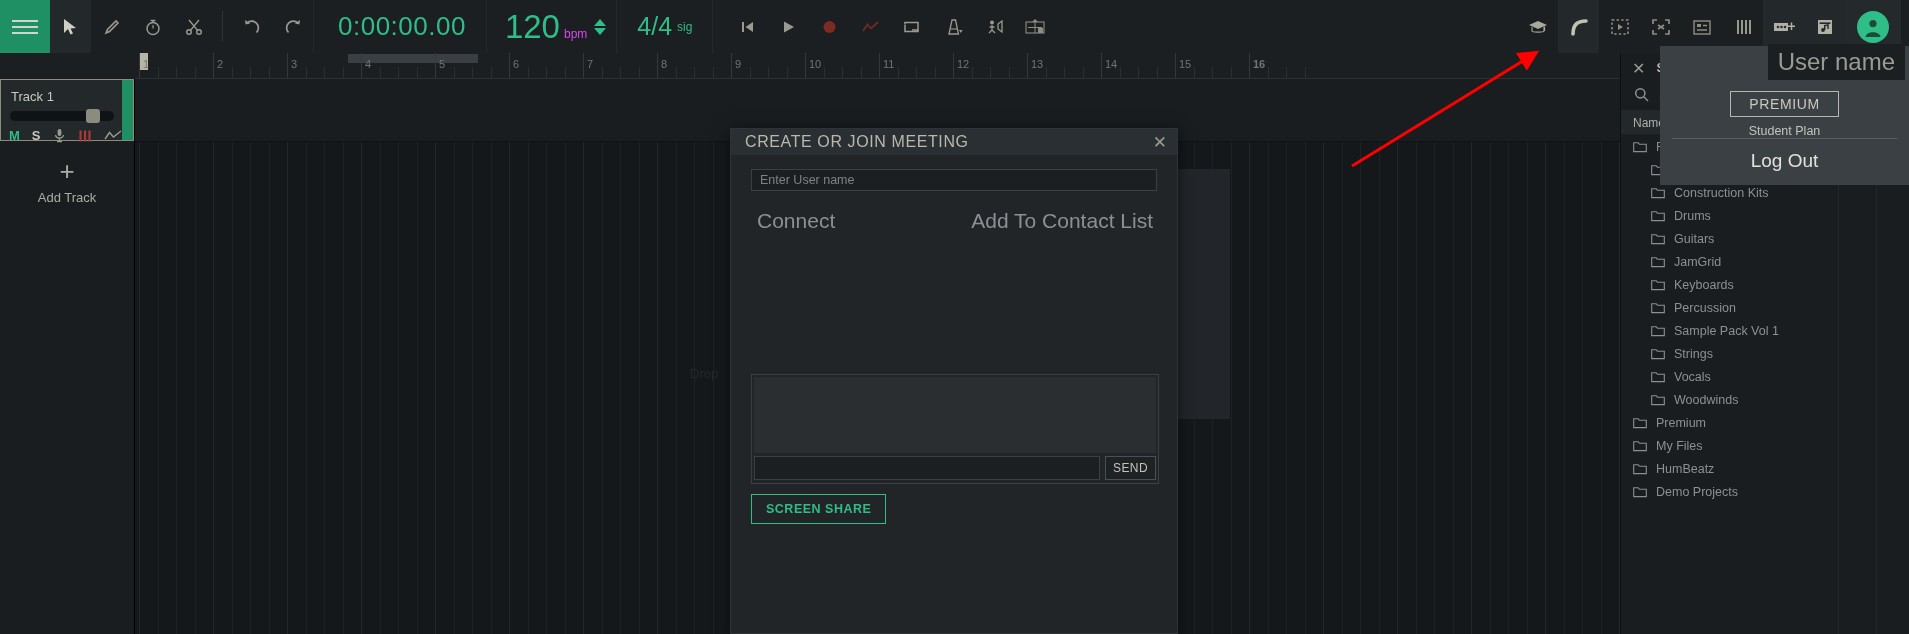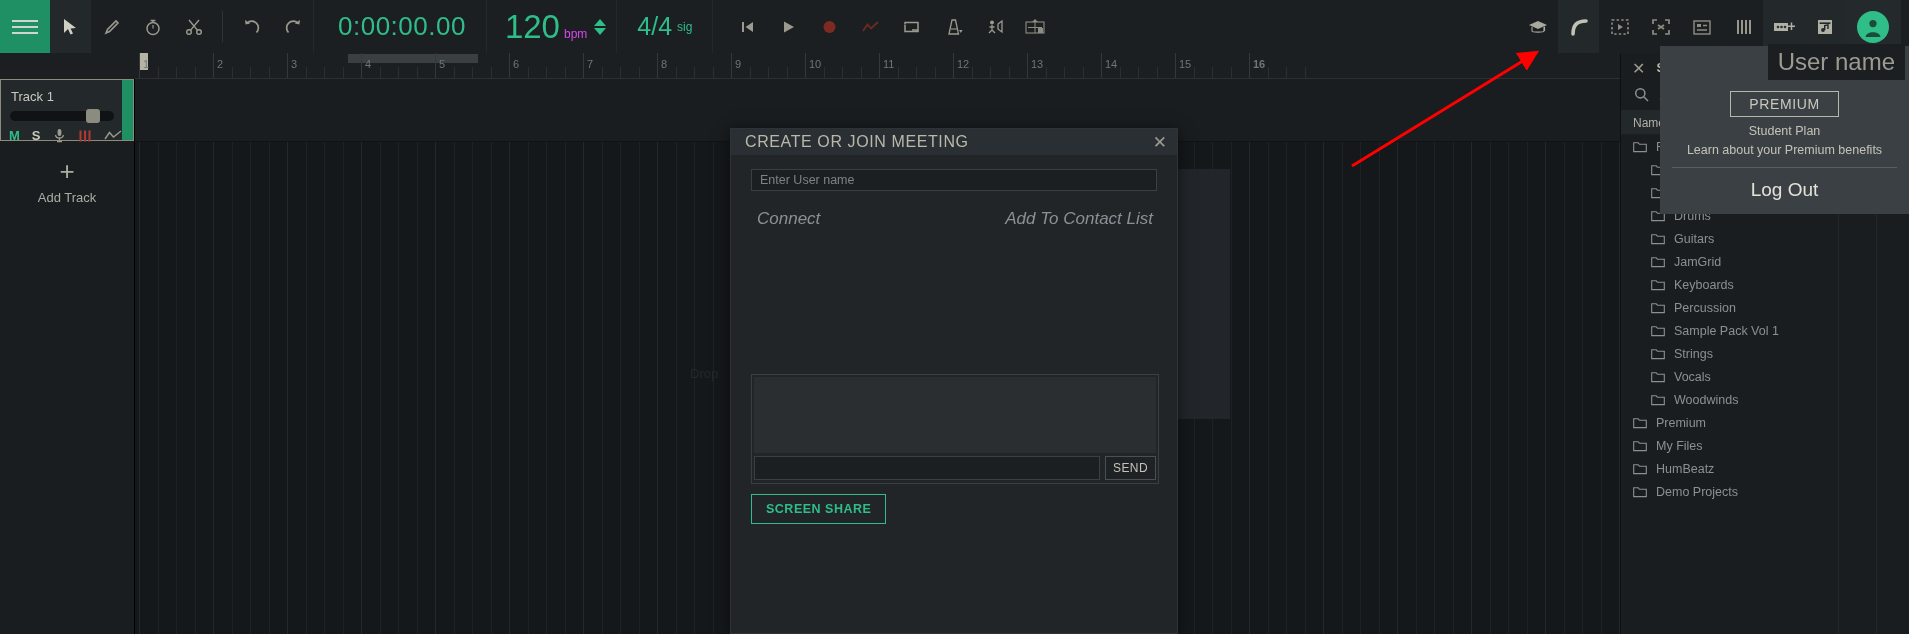--- a/index.html
+++ b/index.html
@@ -72,21 +72,21 @@
 
   
   .modal{ position:absolute; left:730px; top:128px; width:448px; height:506px; background:#212528; border:1px solid #2e3337; box-shadow:0 2px 14px rgba(0,0,0,.55); }
   .modal .mhead{ height:26px; background:#2a2f33; display:flex; align-items:center; justify-content:space-between; padding:0 10px 0 14px; }
   .modal .mtitle{ font-size:16px; letter-spacing:.6px; font-weight:normal; color:#b9b9ab; }
   .modal .mclose{ font-size:17px; color:#9a9a90; line-height:1; }
   .modal .mbody{ padding:14px 20px 0 20px; }
   .uinput{ width:100%; height:22px; background:#1b1f22; border:1px solid #3a3f43; color:#8d9297; font-size:12.5px; padding:0 8px; outline:none; }
   .uinput::placeholder{ color:#7d8287; }
   .mactions{ display:flex; justify-content:space-between; margin-top:18px; padding:0 4px 0 6px;}
-  .mactions span{ font-size:17px; color:#8b9096;font-style:italic; }
+  .mactions span{ font-size:21px; color:#8b9096; }
   .chatwrap{ position:absolute; left:20px; top:245px; width:408px; height:110px; border:1px solid #3a3f43; padding:2px;}
   .chatlog{ height:76px; background:#2a2e31; }
   .chatrow{ display:flex; margin-top:3px; }
   .chatinput{ flex:1 1 auto; height:24px; background:#1b1f22; border:1px solid #3a3f43; outline:none; color:#c0c0b5; font-size:12px; padding:0 6px;}
   .sendbtn{ width:51px; height:24px; margin-left:5px; background:#1e2225; border:1px solid #4a4f53; color:#c3c3b8; font-size:12px; letter-spacing:.4px; cursor:pointer;}
   .sharebtn{ position:absolute; left:20px; top:365px; background:transparent; border:1px solid #2fbd88; color:#2fbd88; font-size:12.5px; font-weight:bold; letter-spacing:.5px; padding:7px 14px; cursor:pointer;}
 
   
   .sound{ position:absolute; right:0; top:53px; width:289px; height:581px; background:#191d20; border-left:1px solid #0d0f11; }
   .shead{ height:30px; display:flex; align-items:center; gap:11px; padding-left:11px; }
@@ -704,21 +704,20 @@
         </div>
       </div>
     <div class="sdiv" style="right:70px;"></div>
     <div class="sdiv" style="right:32px;"></div>
   </div>
 
   <div class="userdd">
     <div class="ddhi">Hi,</div>
     <div><span class="ddprem">PREMIUM</span></div>
     <div class="ddplan">Student Plan</div>
-    <div class="ddlearn">Learn about your Premium benefits</div>
     <div class="ddsep"></div>
     <div class="ddlogout">Log Out</div>
     <div class="tooltip">User name</div>
   </div>
 
   <svg class="arrow" viewBox="0 0 200 130">
     <defs>
         <marker id="ah" markerWidth="7" markerHeight="7" refX="5" refY="3.5" orient="auto">
       <polygon points="0 0, 7 3.5, 0 7" fill="#ff0000"></polygon>
         </marker>

